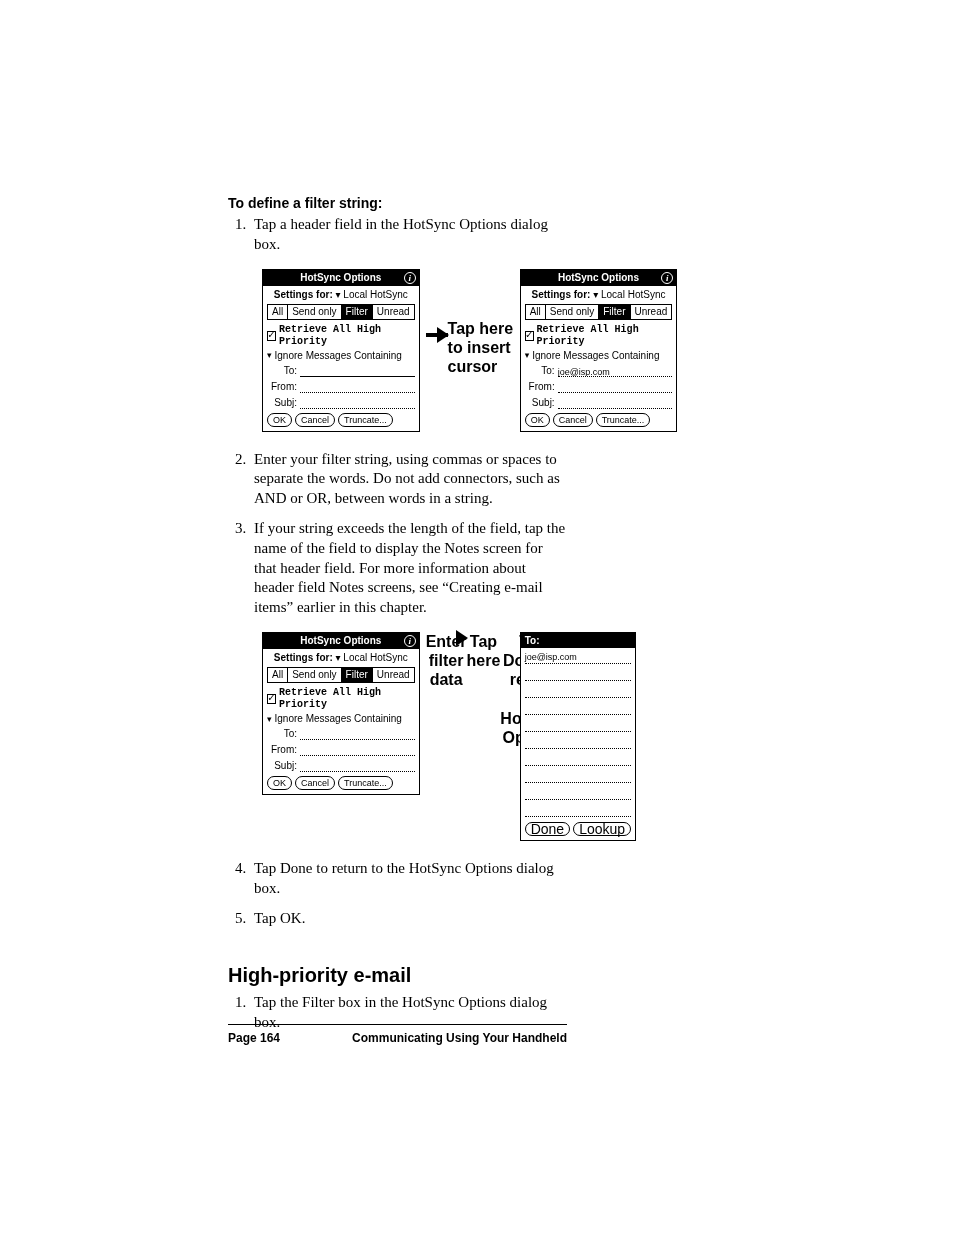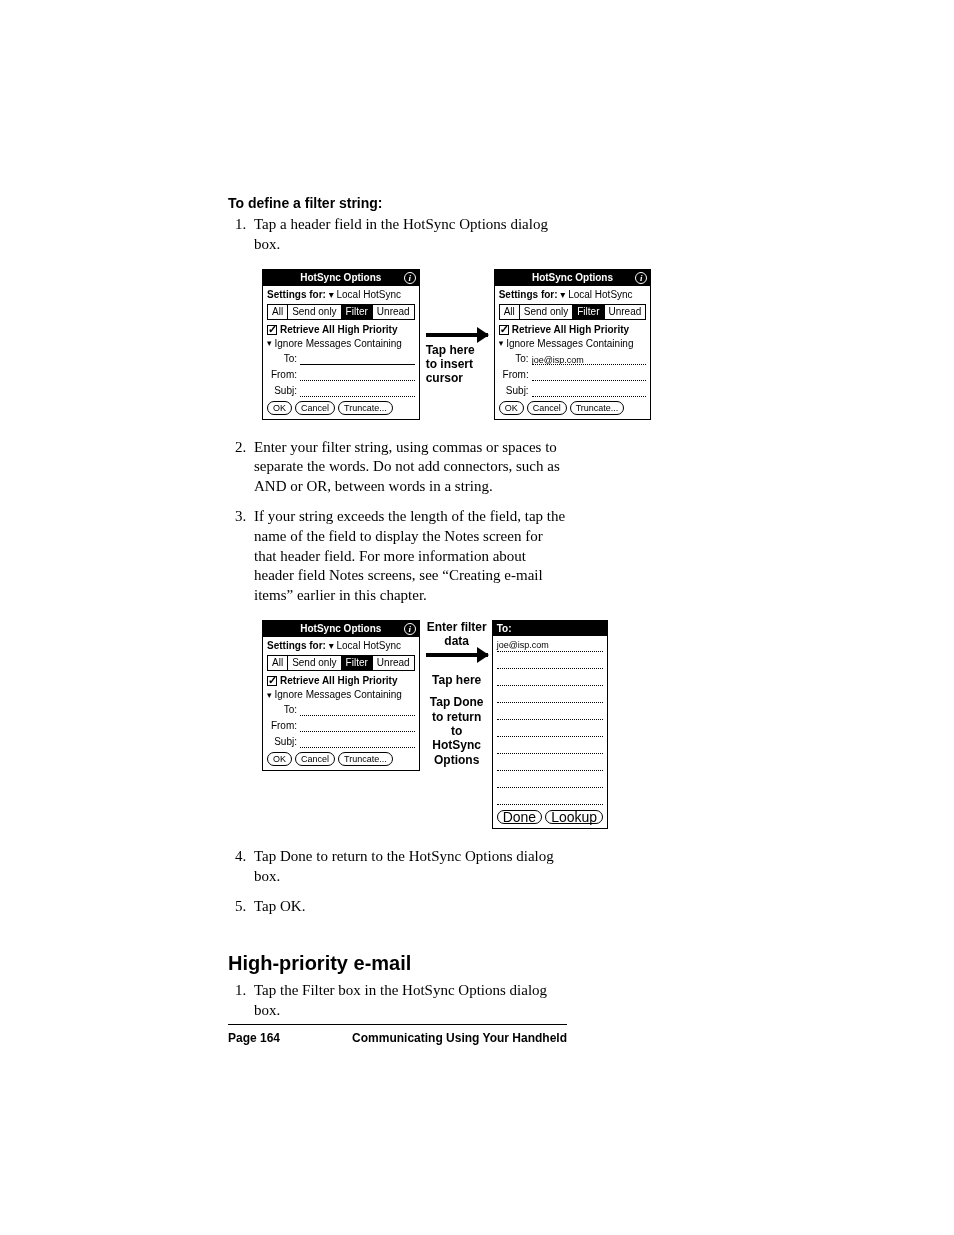--- a/index.html
+++ b/index.html
@@ -82,20 +82,21 @@
     font-weight: bold;
     font-size: 9px;
     line-height: 10px;
   }
   .palm .content {
     padding: 3px 4px 4px 4px;
   }
   .palm .settings-row {
     font-weight: bold;
     margin-bottom: 3px;
+    text-align: center;
   }
   .palm .settings-row .tri {
     font-weight: normal;
     display: inline-block;
   }
   .palm .tabs {
     display: flex;
     border: 1px solid #000;
     margin-bottom: 4px;
   }
@@ -108,20 +109,21 @@
   .palm .tabs > span:last-child { border-right: none; }
   .palm .tabs > span.sel {
     background: #000;
     color: #fff;
   }
   .palm .check-row {
     display: flex;
     align-items: center;
     font-weight: bold;
     margin-bottom: 2px;
+    font-family: Liberation Mono, monospace;
   }
   .palm .checkbox {
     width: 10px;
     height: 10px;
     border: 1px solid #000;
     margin-right: 3px;
     position: relative;
     box-sizing: border-box;
   }
   .palm .checkbox::after {
@@ -168,24 +170,24 @@
     border: 1px solid #000;
     border-radius: 8px;
     padding: 0 5px;
     font-size: 9px;
     line-height: 12px;
   }
 
   
   .between {
     display: flex;
-    flex-direction: column;
-    font-family: Arial, Helvetica, sans-serif;
-    font-weight: bold;
-    font-size: 12px;
+    flex-direction: row;
+    font-family: Arial, Helvetica, sans-serif;
+    font-weight: bold;
+    font-size: 16px;
     line-height: 1.2;
   }
   .arrow-right {
     width: 62px;
     height: 4px;
     background: #000;
     position: relative;
     margin: 14px 0 6px 0;
   }
   .arrow-right::after {

